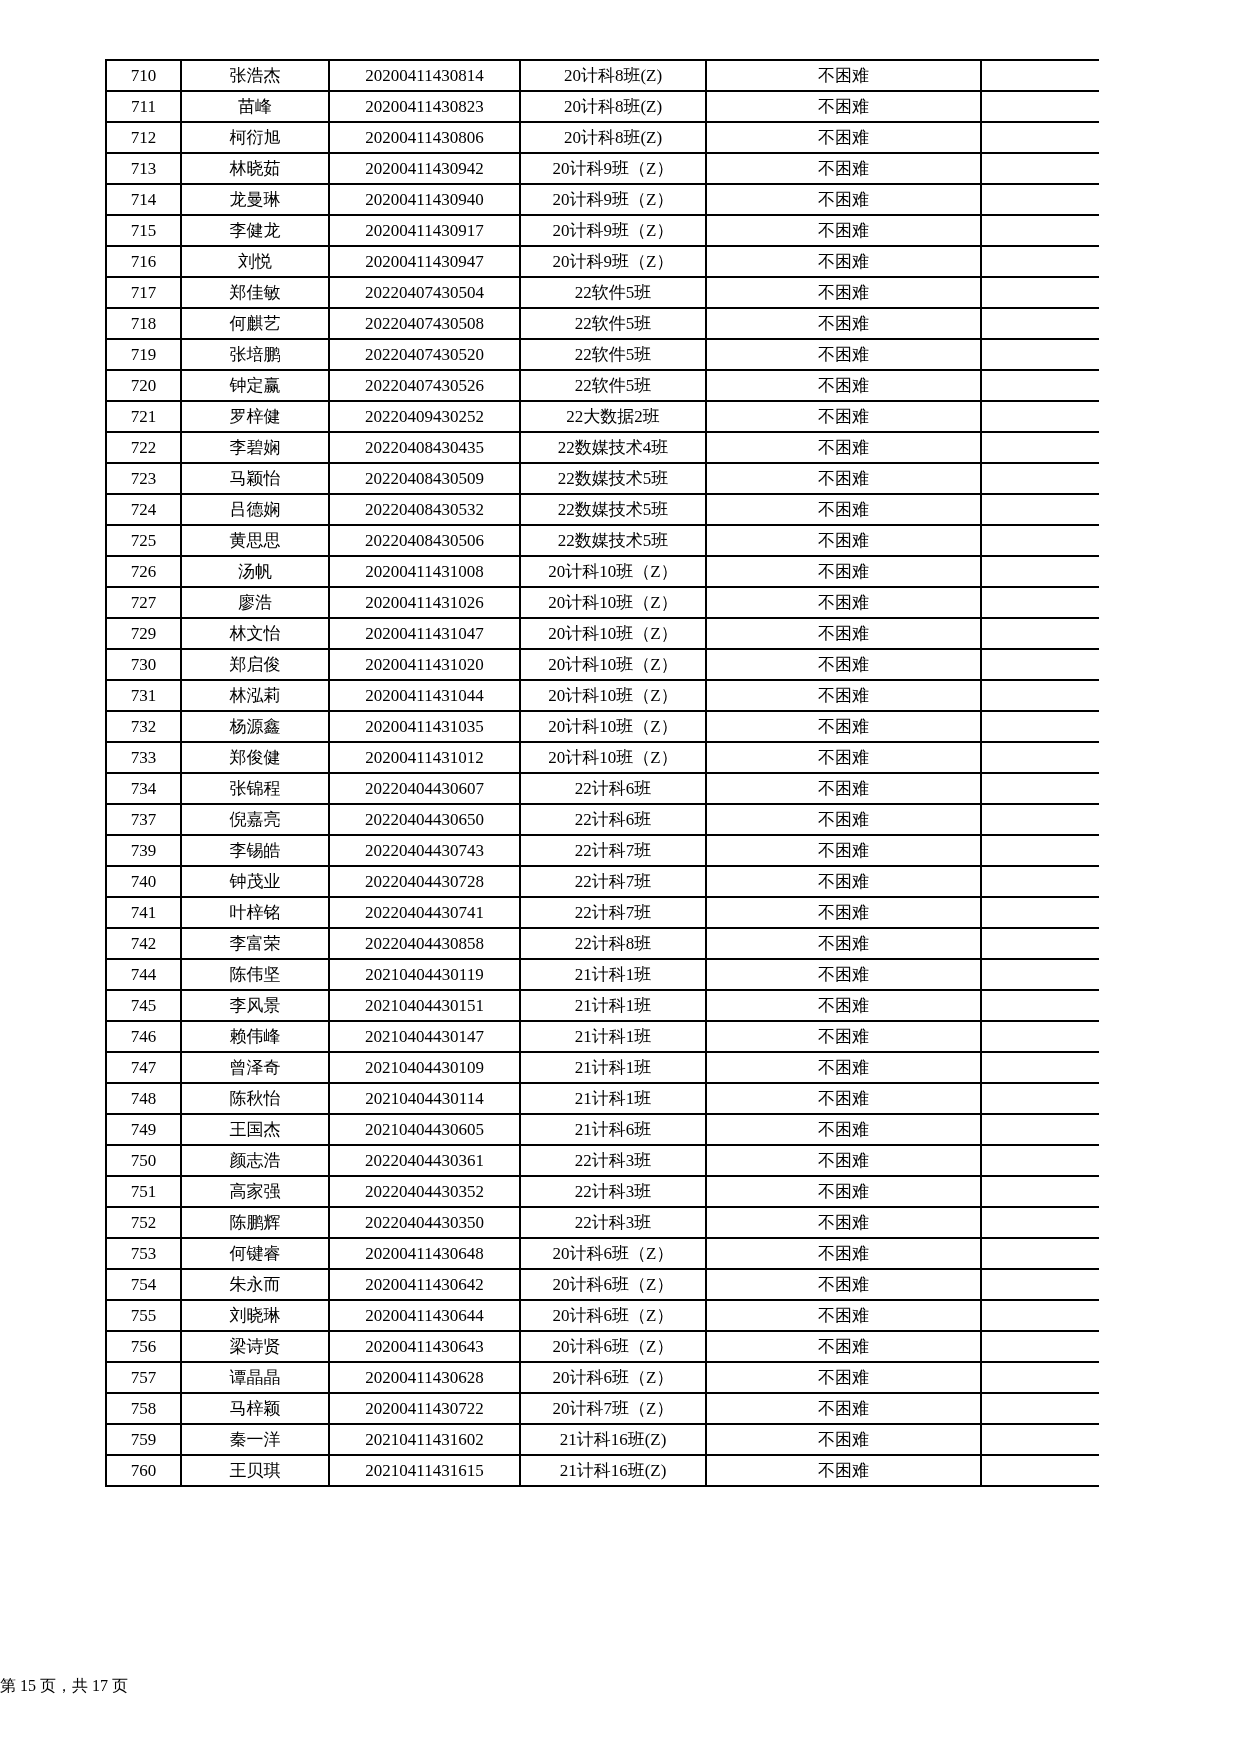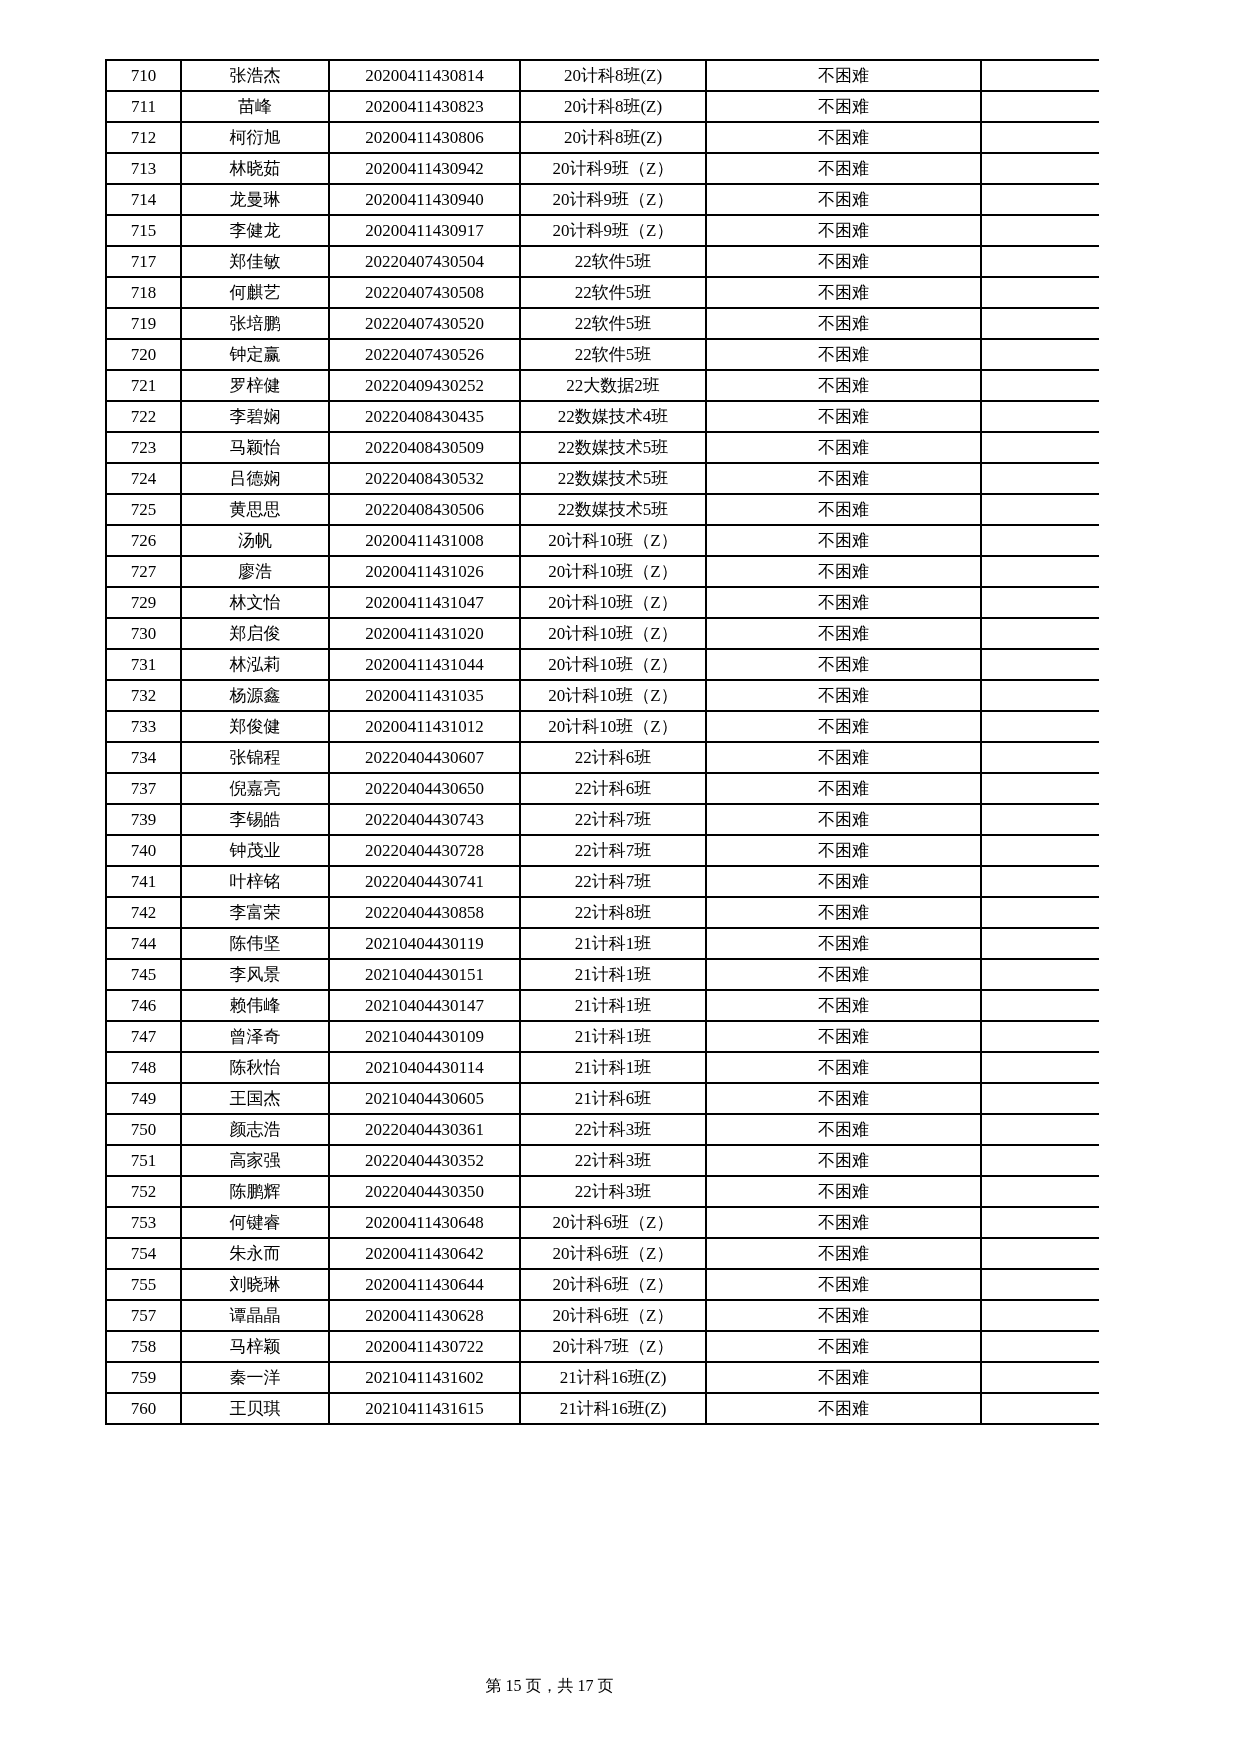--- a/index.html
+++ b/index.html
@@ -39,21 +39,21 @@
   .col-name   { width: 148px; }
   .col-id     { width: 191px; }
   .col-class  { width: 186px; }
   .col-status { width: 275px; }
   .col-remark { width: 166px; }
   .footer {
     position: absolute;
     left: 0;
     top: 1676px;
     width: 100%;
-    text-align: center;
+    text-align: left;
     font-size: 16px;
     color: #000000;
   }
 </style>
 </head>
 <body>
 
 <div class="page">
   <table class="roster">
     <colgroup>
@@ -107,20 +107,28 @@
         </tr>
         <tr>
           <td>715</td>
           <td>李健龙</td>
           <td>20200411430917</td>
           <td>20计科9班（Z）</td>
           <td>不困难</td>
           <td></td>
         </tr>
         <tr>
+          <td>716</td>
+          <td>刘悦</td>
+          <td>20200411430947</td>
+          <td>20计科9班（Z）</td>
+          <td>不困难</td>
+          <td></td>
+        </tr>
+        <tr>
           <td>717</td>
           <td>郑佳敏</td>
           <td>20220407430504</td>
           <td>22软件5班</td>
           <td>不困难</td>
           <td></td>
         </tr>
         <tr>
           <td>718</td>
           <td>何麒艺</td>
@@ -374,20 +382,28 @@
           <td>朱永而</td>
           <td>20200411430642</td>
           <td>20计科6班（Z）</td>
           <td>不困难</td>
           <td></td>
         </tr>
         <tr>
           <td>755</td>
           <td>刘晓琳</td>
           <td>20200411430644</td>
+          <td>20计科6班（Z）</td>
+          <td>不困难</td>
+          <td></td>
+        </tr>
+        <tr>
+          <td>756</td>
+          <td>梁诗贤</td>
+          <td>20200411430643</td>
           <td>20计科6班（Z）</td>
           <td>不困难</td>
           <td></td>
         </tr>
         <tr>
           <td>757</td>
           <td>谭晶晶</td>
           <td>20200411430628</td>
           <td>20计科6班（Z）</td>
           <td>不困难</td>

